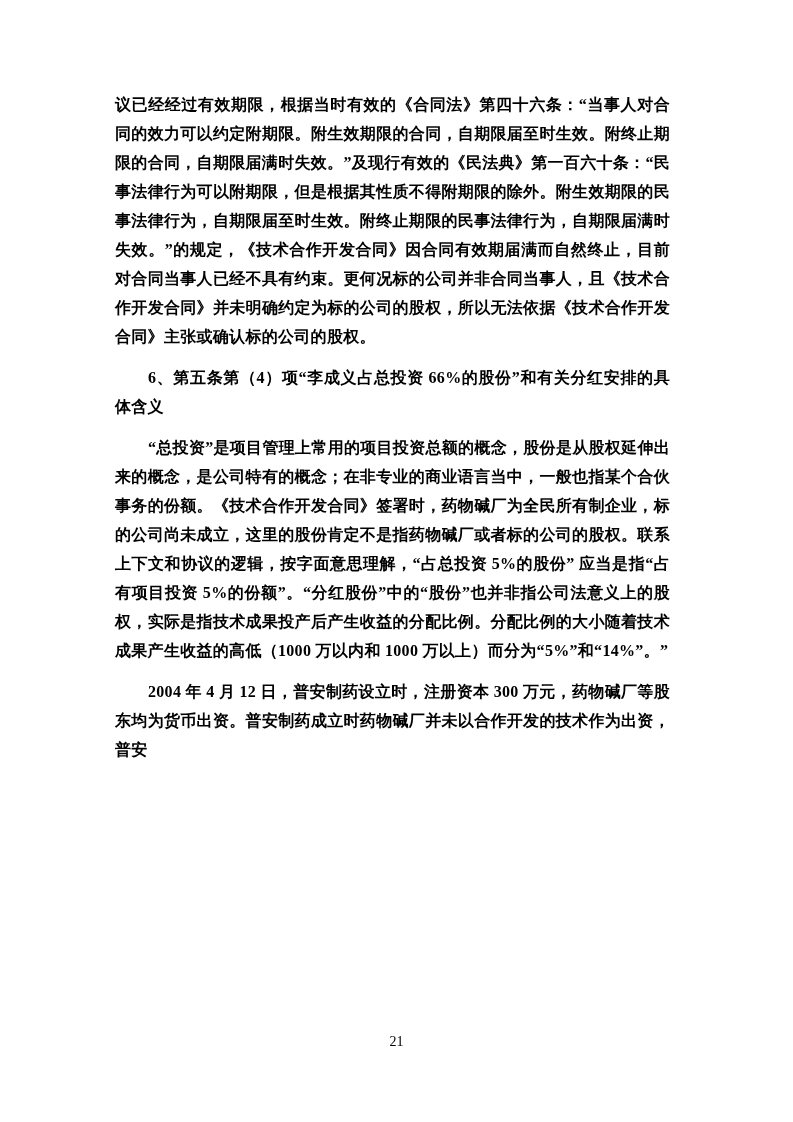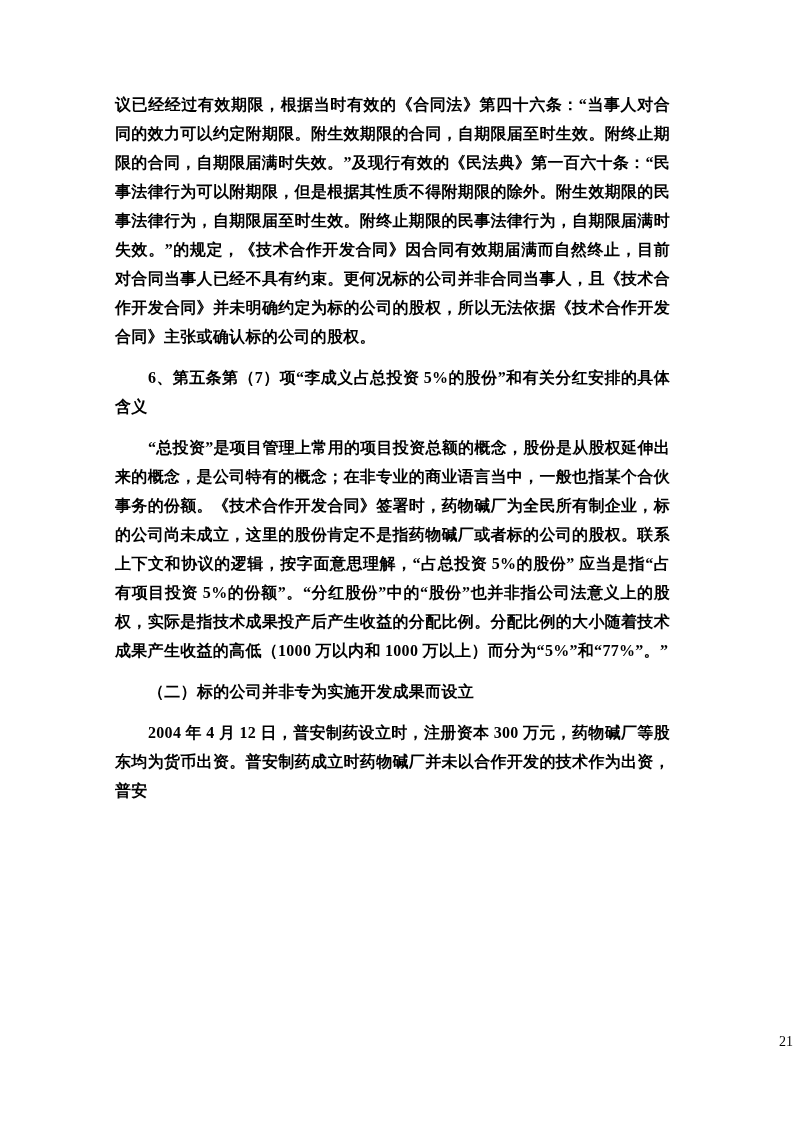--- a/index.html
+++ b/index.html
@@ -38,32 +38,31 @@
     text-indent: 33px;
   }
   .para.no-indent {
     text-indent: 0;
   }
   .page-number {
     position: absolute;
     bottom: 72px;
     left: 0;
     width: 100%;
-    text-align: right;
+    text-align: center;
     font-size: 14px;
     font-weight: normal;
     font-family: "Liberation Serif", "DejaVu Serif", serif;
     color: #000000;
   }
 </style>
 </head>
 <body>
 
 <div class="page">
   <div class="content">
     <p class="para no-indent">议已经经过有效期限，根据当时有效的《合同法》第四十六条：“当事人对合同的效力可以约定附期限。附生效期限的合同，自期限届至时生效。附终止期限的合同，自期限届满时失效。”及现行有效的《民法典》第一百六十条：“民事法律行为可以附期限，但是根据其性质不得附期限的除外。附生效期限的民事法律行为，自期限届至时生效。附终止期限的民事法律行为，自期限届满时失效。”的规定，《技术合作开发合同》因合同有效期届满而自然终止，目前对合同当事人已经不具有约束。更何况标的公司并非合同当事人，且《技术合作开发合同》并未明确约定为标的公司的股权，所以无法依据《技术合作开发合同》主张或确认标的公司的股权。</p>
-    <p class="para indent">6、第五条第（7）项“李成义占总投资 5%的股份”和有关分红安排的具体含义</p>
-    <p class="para indent">“总投资”是项目管理上常用的项目投资总额的概念，股份是从股权延伸出来的概念，是公司特有的概念；在非专业的商业语言当中，一般也指某个合伙事务的份额。《技术合作开发合同》签署时，药物碱厂为全民所有制企业，标的公司尚未成立，这里的股份肯定不是指药物碱厂或者标的公司的股权。联系上下文和协议的逻辑，按字面意思理解，“占总投资 5%的股份” 应当是指“占有项目投资 5%的份额”。“分红股份”中的“股份”也并非指公司法意义上的股权，实际是指技术成果投产后产生收益的分配比例。分配比例的大小随着技术成果产生收益的高低（1000 万以内和 1000 万以上）而分为“5%”和“77%”。”</p>
-    <p class="para indent">（二）标的公司并非专为实施开发成果而设立</p>
+    <p class="para indent">6、第五条第（4）项“李成义占总投资 66%的股份”和有关分红安排的具体含义</p>
+    <p class="para indent">“总投资”是项目管理上常用的项目投资总额的概念，股份是从股权延伸出来的概念，是公司特有的概念；在非专业的商业语言当中，一般也指某个合伙事务的份额。《技术合作开发合同》签署时，药物碱厂为全民所有制企业，标的公司尚未成立，这里的股份肯定不是指药物碱厂或者标的公司的股权。联系上下文和协议的逻辑，按字面意思理解，“占总投资 5%的股份” 应当是指“占有项目投资 5%的份额”。“分红股份”中的“股份”也并非指公司法意义上的股权，实际是指技术成果投产后产生收益的分配比例。分配比例的大小随着技术成果产生收益的高低（1000 万以内和 1000 万以上）而分为“5%”和“14%”。”</p>
     <p class="para indent">2004 年 4 月 12 日，普安制药设立时，注册资本 300 万元，药物碱厂等股东均为货币出资。普安制药成立时药物碱厂并未以合作开发的技术作为出资，普安</p>
   </div>
   <div class="page-number">21</div>
 </div>
 
 </body></html>

